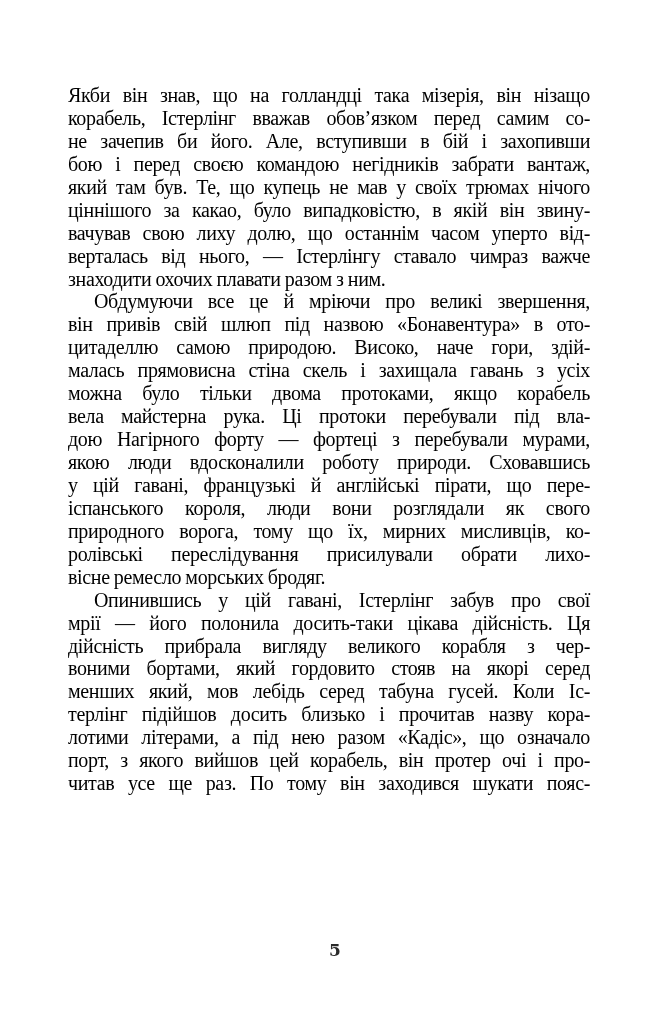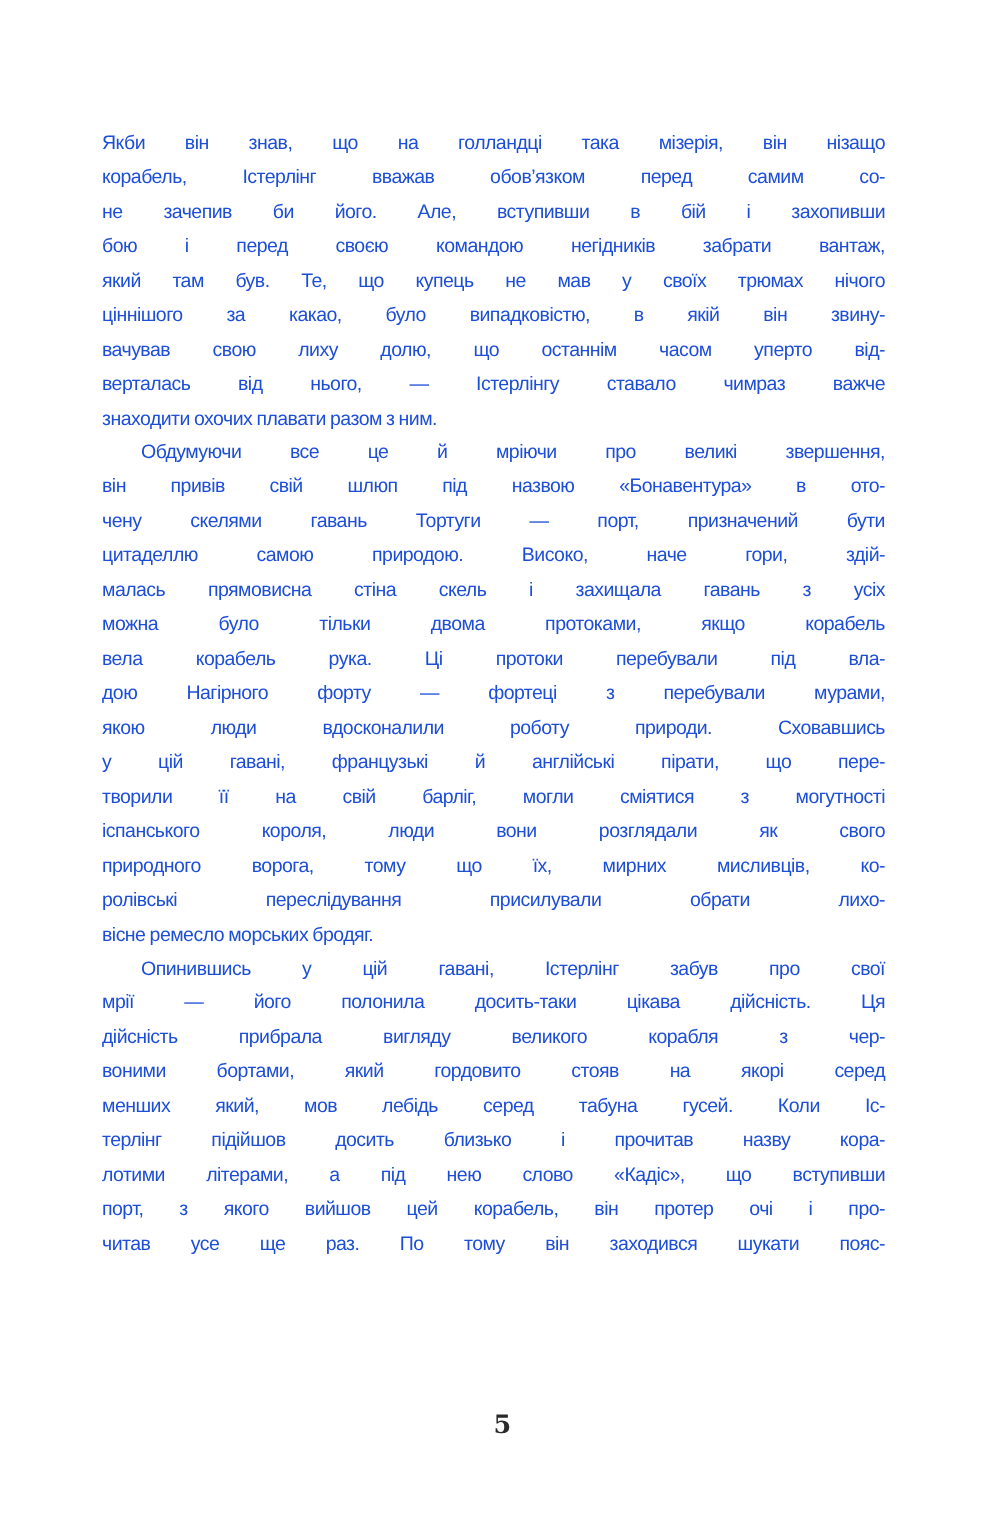--- a/index.html
+++ b/index.html
@@ -2,23 +2,23 @@
 <html><head>
   <meta charset="utf-8">
   <style>
     html, body { margin: 0; padding: 0; background: #ffffff; }
     body { width: 658px; height: 1024px; position: relative; overflow: hidden; }
     .page {
       position: absolute;
       left: 68px;
       top: 84px;
       width: 522px;
-      font-family: Liberation Sans, sans-serif;
-      font-size: 13px;
-      color: #1d4ed8;
+      font-family: Liberation Serif, serif;
+      font-size: 20px;
+      color: #000000;
     }
     .line {
       display: block;
       height: 22.95px;
       line-height: 22.95px;
       white-space: nowrap;
       text-align: justify;
       text-align-last: justify;
       letter-spacing: -0.35px;
       word-spacing: -0.5px;
@@ -48,40 +48,38 @@
     <span class="line">бою і перед своєю командою негідників забрати вантаж,</span>
     <span class="line">який там був. Те, що купець не мав у своїх трюмах нічого</span>
     <span class="line">ціннішого за какао, було випадковістю, в якій він звину-</span>
     <span class="line">вачував свою лиху долю, що останнім часом уперто від-</span>
     <span class="line">верталась від нього, — Істерлінгу ставало чимраз важче</span>
     <span class="line last">знаходити охочих плавати разом з ним.</span>
   </div>
   <div>
     <span class="line indent">Обдумуючи все це й мріючи про великі звершення,</span>
     <span class="line">він привів свій шлюп під назвою «Бонавентура» в ото-</span>
-    <span class="line">чену скелями гавань Тортуги — порт, призначений бути</span>
     <span class="line">цитаделлю самою природою. Високо, наче гори, здій-</span>
     <span class="line">малась прямовисна стіна скель і захищала гавань з усіх</span>
     <span class="line">можна було тільки двома протоками, якщо корабель</span>
-    <span class="line">вела корабель рука. Ці протоки перебували під вла-</span>
+    <span class="line">вела майстерна рука. Ці протоки перебували під вла-</span>
     <span class="line">дою Нагірного форту — фортеці з перебували мурами,</span>
     <span class="line">якою люди вдосконалили роботу природи. Сховавшись</span>
     <span class="line">у цій гавані, французькі й англійські пірати, що пере-</span>
-    <span class="line">творили її на свій барліг, могли сміятися з могутності</span>
     <span class="line">іспанського короля, люди вони розглядали як свого</span>
     <span class="line">природного ворога, тому що їх, мирних мисливців, ко-</span>
     <span class="line">ролівські переслідування присилували обрати лихо-</span>
     <span class="line last">вісне ремесло морських бродяг.</span>
   </div>
   <div>
     <span class="line indent">Опинившись у цій гавані, Істерлінг забув про свої</span>
     <span class="line">мрії — його полонила досить-таки цікава дійсність. Ця</span>
     <span class="line">дійсність прибрала вигляду великого корабля з чер-</span>
     <span class="line">воними бортами, який гордовито стояв на якорі серед</span>
     <span class="line">менших який, мов лебідь серед табуна гусей. Коли Іс-</span>
     <span class="line">терлінг підійшов досить близько і прочитав назву кора-</span>
-    <span class="line">лотими літерами, а під нею слово «Кадіс», що вступивши</span>
+    <span class="line">лотими літерами, а під нею разом «Кадіс», що означало</span>
     <span class="line">порт, з якого вийшов цей корабель, він протер очі і про-</span>
     <span class="line">читав усе ще раз. По тому він заходився шукати пояс-</span>
   </div>
 </div>
 
 <div class="page-number">5</div>
 
 </body></html>

